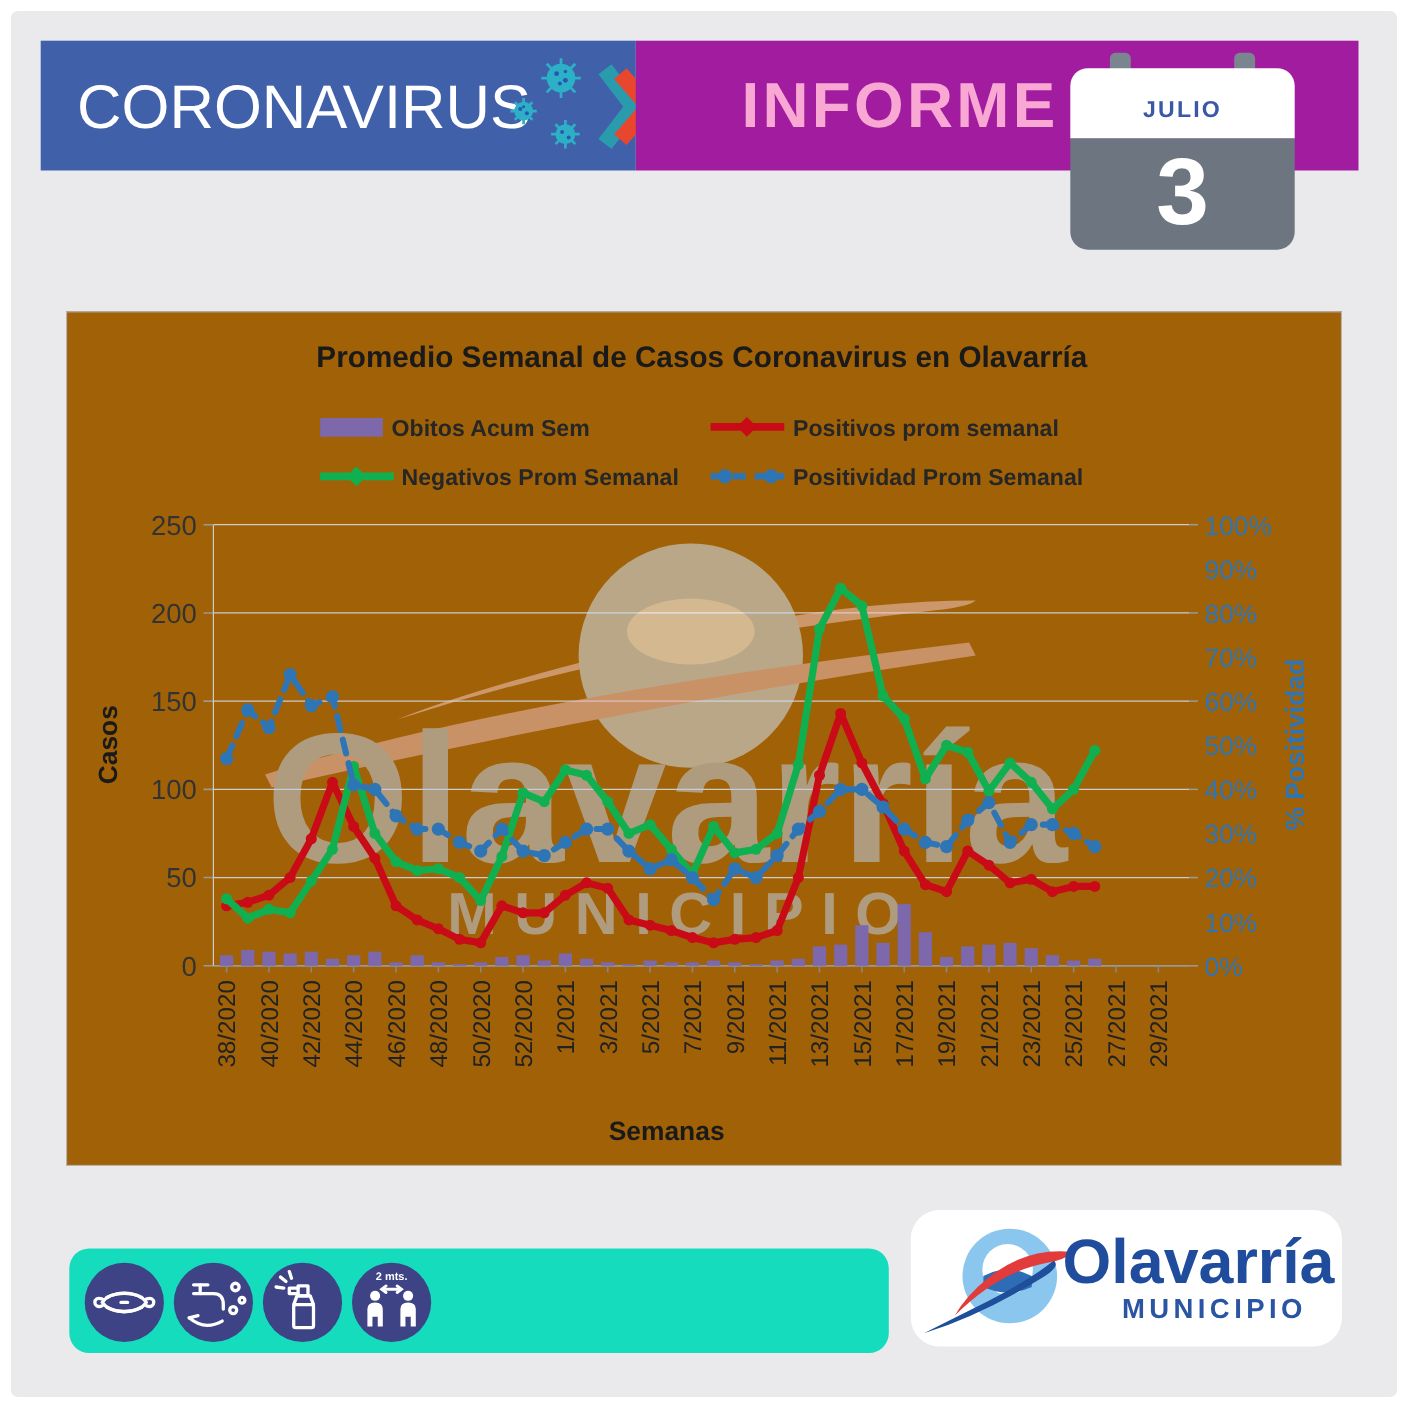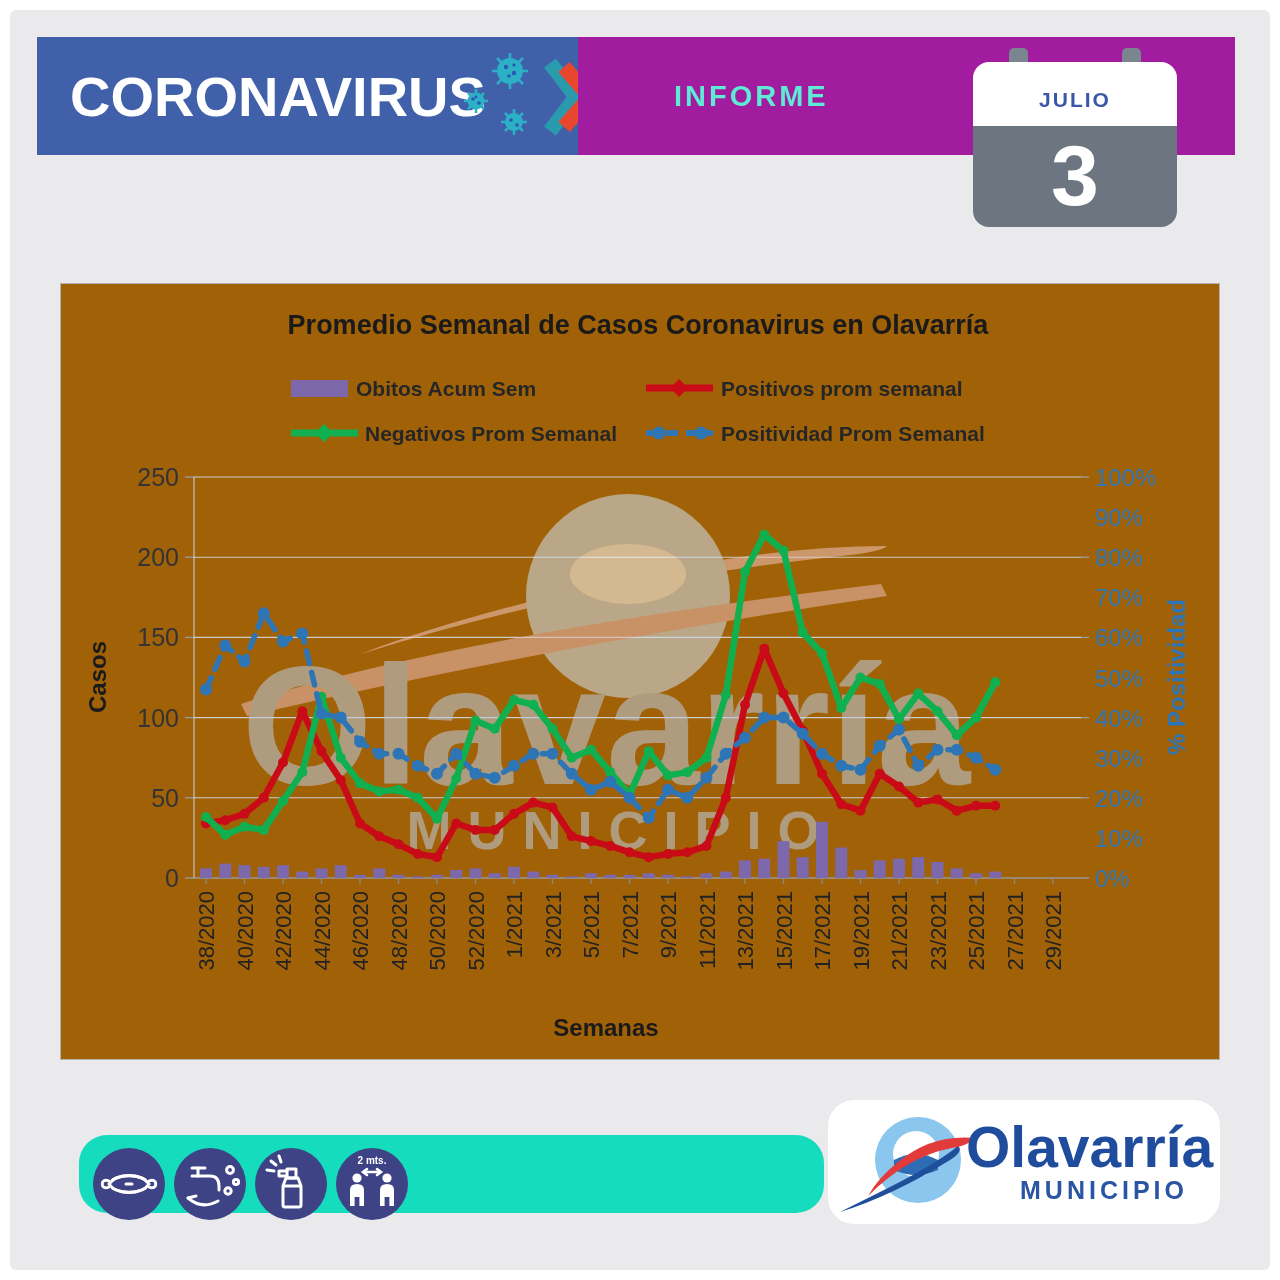--- a/index.html
+++ b/index.html
@@ -1,43 +1,43 @@
 <!DOCTYPE html>
 <html><head>
 <meta charset="utf-8">
 <style>
   html,body{margin:0;padding:0;background:#ffffff;width:1280px;height:1280px;font-family:"Liberation Sans",sans-serif;}
   .page{position:absolute;left:10px;top:10px;width:1260px;height:1260px;background:#eaeaed;border-radius:6px;overflow:hidden;}
   
   .bar-blue{position:absolute;left:27px;top:27px;width:541px;height:118px;background:#4160aa;display:flex;align-items:center;}
-  .brand{color:#ffffff;font-size:56px;font-weight:700;letter-spacing:0px;padding-left:33px;}
+  .brand{color:#ffffff;font-size:56px;font-weight:400;letter-spacing:0px;padding-left:33px;}
   .virus-wrap{position:absolute;left:425px;top:14px;}
   .chev-wrap{position:absolute;left:505px;top:18px;}
   .bar-purple{position:absolute;left:568px;top:27px;width:657px;height:118px;background:#a11c9e;}
-  .informe{position:absolute;left:96px;top:0;height:118px;line-height:118px;color:#5eead4;font-size:29px;font-weight:800;letter-spacing:3px;}
+  .informe{position:absolute;left:96px;top:0;height:118px;line-height:118px;color:#f9a8d4;font-size:58px;font-weight:800;letter-spacing:3px;}
   .calendar{position:absolute;left:963px;top:52px;width:204px;height:165px;}
   .cal-top{position:absolute;left:0;top:0;width:204px;height:64px;background:#ffffff;border-radius:16px 16px 0 0;text-align:center;}
   .cal-month{display:inline-block;margin-top:26px;color:#3a57a8;font-size:21px;font-weight:800;letter-spacing:2px;}
   .cal-body{position:absolute;left:0;top:64px;width:204px;height:101px;background:#6d7680;border-radius:0 0 16px 16px;text-align:center;}
   .cal-day{color:#ffffff;font-size:86px;font-weight:800;line-height:98px;}
   .cal-tab{position:absolute;top:-14px;width:19px;height:46px;background:#7b8590;border-radius:5px;}
   .cal-tab.t1{left:36px;} .cal-tab.t2{left:149px;}
   
   .chart-card{position:absolute;left:50px;top:273px;width:1158px;height:775px;background:#a16207;border:1px solid #b3b3b3;}
   .ax-left{font-family:"Liberation Sans",sans-serif;font-size:25px;fill:#333333;}
   .ax-right{font-family:"Liberation Sans",sans-serif;font-size:24px;fill:#2e75b6;}
   .ax-x{font-family:"Liberation Sans",sans-serif;font-size:22px;fill:#222222;}
   .ttl{font-family:"Liberation Sans",sans-serif;font-size:27px;font-weight:bold;fill:#1a1a1a;}
   .leg{font-family:"Liberation Sans",sans-serif;font-size:21px;font-weight:bold;fill:#262626;}
   .axlab{font-family:"Liberation Sans",sans-serif;font-size:24px;font-weight:bold;fill:#1a1a1a;}
   .axlab-r{font-family:"Liberation Sans",sans-serif;font-size:24px;font-weight:bold;fill:#2e75b6;}
   .wm-big{font-family:"Liberation Sans",sans-serif;font-size:168px;font-weight:bold;fill:#bccde2;}
   .wm-sub{font-family:"Liberation Sans",sans-serif;font-size:54px;font-weight:bold;fill:#bccde2;letter-spacing:16px;}
   
-  .footer-pill{position:absolute;left:53px;top:1125px;width:745px;height:78px;background:#16dcbe;border-radius:28px;margin-left:16px;}
+  .footer-pill{position:absolute;left:53px;top:1125px;width:745px;height:95px;background:#16dcbe;border-radius:18px;}
   .f-circle{position:absolute;top:13px;width:72px;height:72px;border-radius:50%;background:#3d4384;}
   .logo-card{position:absolute;left:818px;top:1090px;width:392px;height:124px;background:#ffffff;border-radius:26px;}
   .logo-text{position:absolute;left:138px;top:14px;color:#1f4c9c;font-size:57px;font-weight:bold;}
   .logo-sub{position:absolute;left:192px;top:76px;color:#2a55a2;font-size:25px;font-weight:bold;letter-spacing:4px;}
 </style>
 </head>
 <body>
 
 <div class="page">
 

